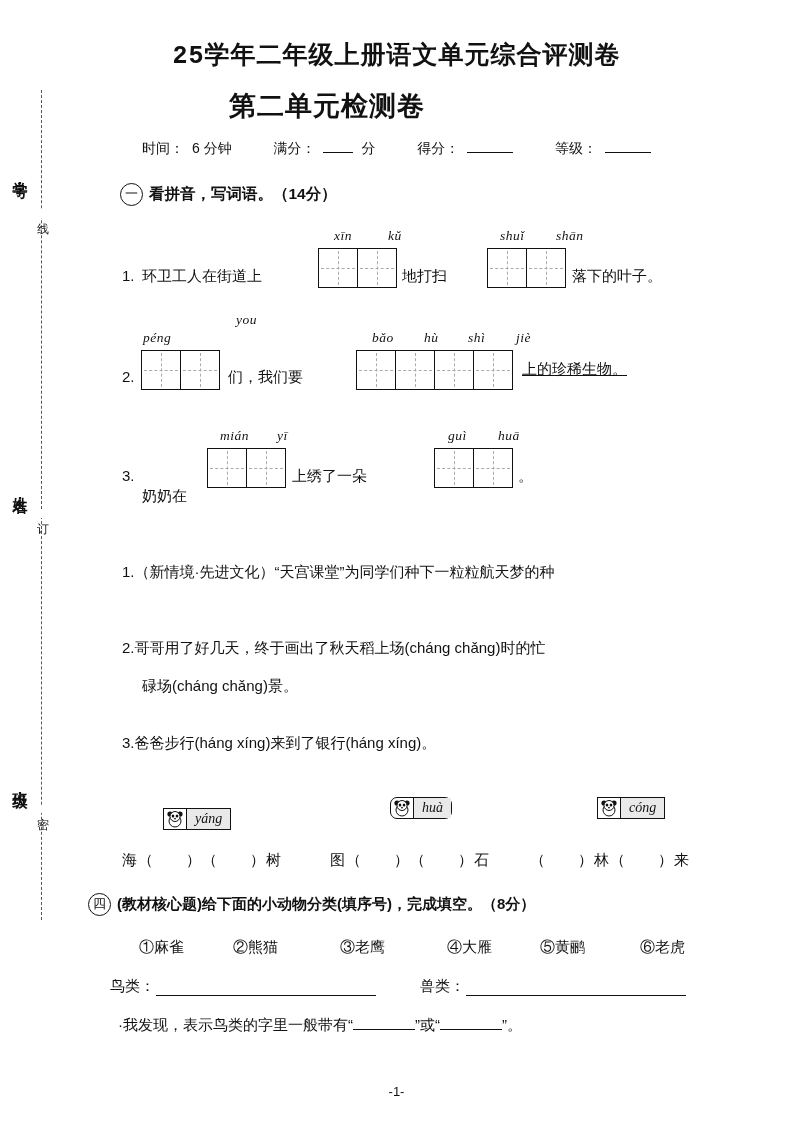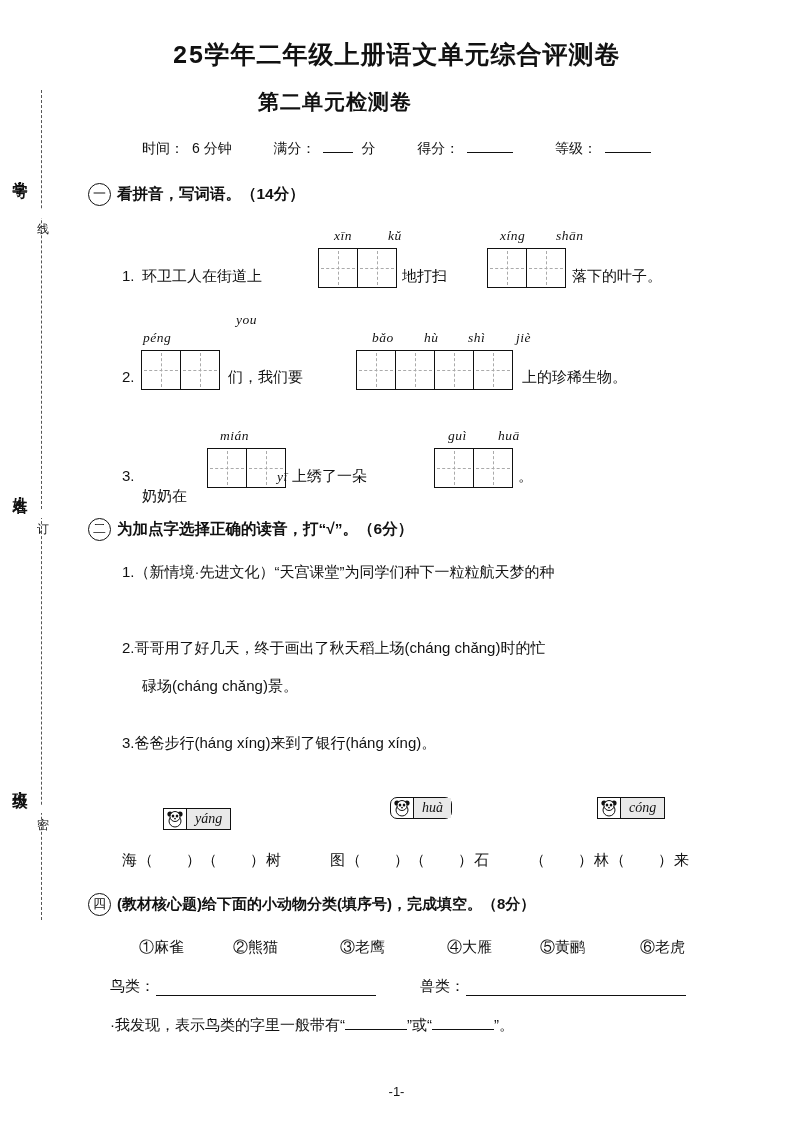--- a/index.html
+++ b/index.html
@@ -58,24 +58,24 @@
     width: 793px;
     text-align: center;
     font-size: 25px;
     font-weight: bold;
     letter-spacing: 1px;
     font-family: Liberation Mono, monospace;
   }
   .title-sub {
     position: absolute;
     top: 88px;
-    left: 16px;
+    left: 8px;
     width: 638px;
     text-align: center;
-    font-size: 21px;
+    font-size: 27px;
     font-weight: bold;
     letter-spacing: 1px;
     font-family: "Liberation Sans", sans-serif;
   }
   .meta-line {
     position: absolute;
     top: 140px;
     left: 0;
     width: 793px;
     text-align: center;
@@ -218,27 +218,27 @@
   <div class="meta-line">
     <span>时间：</span><span>6 分钟</span>
     <span style="display:inline-block;width:18px;"></span>
     <span>满分：</span><span class="ul-xs"></span><span>分</span>
     <span style="display:inline-block;width:18px;"></span>
     <span>得分：</span><span class="ul-s"></span>
     <span style="display:inline-block;width:18px;"></span>
     <span>等级：</span><span class="ul-s"></span>
   </div>
 
-  <div class="sec" style="top:183px;">
+  <div class="sec" style="top:183px;margin-left:32px;">
     <span class="num-circle">一</span><span class="txt">看拼音，写词语。（14分）</span>
   </div>
 
   <div class="pinyin" style="left:334px; top:228px;">xīn</div>
   <div class="pinyin" style="left:388px; top:228px;">kǔ</div>
-  <div class="pinyin" style="left:500px; top:228px;">xíng</div>
+  <div class="pinyin" style="left:500px; top:228px;">shuǐ</div>
   <div class="pinyin" style="left:556px; top:228px;">shān</div>
 
   <div class="body-text" style="left:122px; top:267px;">1.</div>
   <div class="body-text" style="left:142px; top:267px;">环卫工人在街道上</div>
   <div class="tzg" style="left:318px; top:248px;">
     <div class="cell"></div>
     <div class="cell"></div>
   </div>
   <div class="body-text" style="left:402px; top:267px;">地打扫</div>
   <div class="tzg" style="left:487px; top:248px;">
@@ -259,43 +259,40 @@
     <div class="cell"></div>
     <div class="cell"></div>
   </div>
   <div class="body-text" style="left:228px; top:368px;">们，我们要</div>
   <div class="tzg" style="left:356px; top:350px;">
     <div class="cell"></div>
     <div class="cell"></div>
     <div class="cell"></div>
     <div class="cell"></div>
   </div>
-  <div class="body-text" style="left:522px; top:368px;">上的珍稀生物。</div>
+  <div class="body-text" style="left:522px; top:360px;text-decoration:underline;">上的珍稀生物。</div>
 
   <div class="pinyin" style="left:220px; top:428px;">mián</div>
-  <div class="pinyin" style="left:277px; top:428px;margin-top:41px;">yī</div>
+  <div class="pinyin" style="left:277px; top:428px;">yī</div>
   <div class="pinyin" style="left:448px; top:428px;">guì</div>
   <div class="pinyin" style="left:498px; top:428px;">huā</div>
 
   <div class="body-text" style="left:122px; top:467px;">3.</div>
   <div class="body-text" style="left:142px; top:467px;margin-top:20px;">奶奶在</div>
   <div class="tzg" style="left:207px; top:448px;">
     <div class="cell"></div>
     <div class="cell"></div>
   </div>
   <div class="body-text" style="left:292px; top:467px;">上绣了一朵</div>
   <div class="tzg" style="left:434px; top:448px;">
     <div class="cell"></div>
     <div class="cell"></div>
   </div>
   <div class="body-text" style="left:518px; top:467px;">。</div>
 
-  <div class="sec" style="top:518px;">
-    <span class="num-circle">二</span><span class="txt">为加点字选择正确的读音，打“√”。（6分）</span>
-  </div>
 
   <div class="body-text" style="left:122px; top:563px;">1.（新情境·先进文化）“天宫课堂”为同学们种下一粒粒航天梦的种</div>
   <div class="body-text" style="left:122px; top:639px;">2.哥哥用了好几天，终于画出了秋天稻上场(cháng    chǎng)时的忙</div>
   <div class="body-text" style="left:142px; top:677px;">碌场(cháng    chǎng)景。</div>
   <div class="body-text" style="left:122px; top:715px;margin-top:19px;">3.爸爸步行(háng    xíng)来到了银行(háng    xíng)。</div>
 
 
   <div class="panda-box" style="left:163px; top:797px;margin-top:11px;">
     <div class="pc">
       <svg width="22" height="20" viewBox="0 0 22 20">
@@ -355,18 +352,18 @@
   <div class="body-text" style="left:447px; top:938px;">④大雁</div>
   <div class="body-text" style="left:540px; top:938px;">⑤黄鹂</div>
   <div class="body-text" style="left:640px; top:938px;">⑥老虎</div>
 
   <div class="body-text" style="left:110px; top:977px;">鸟类：</div>
   <div class="blank-u" style="position:absolute; left:156px; top:995px; width:220px;"></div>
 
   <div class="body-text" style="left:420px; top:977px;">兽类：</div>
   <div class="blank-u" style="position:absolute; left:466px; top:995px; width:220px;"></div>
 
-  <div class="body-text" style="left:110px; top:1016px;text-align:center;">
+  <div class="body-text" style="left:118px; top:1016px;text-align:center;">
     <span>·我发现，表示鸟类的字里一般带有“</span><span class="blank-u" style="width:62px;"></span><span>”或“</span><span class="blank-u" style="width:62px;"></span><span>”。</span>
   </div>
 
   <div class="footer-page">-1-</div>
 </div>
 
 </body></html>

